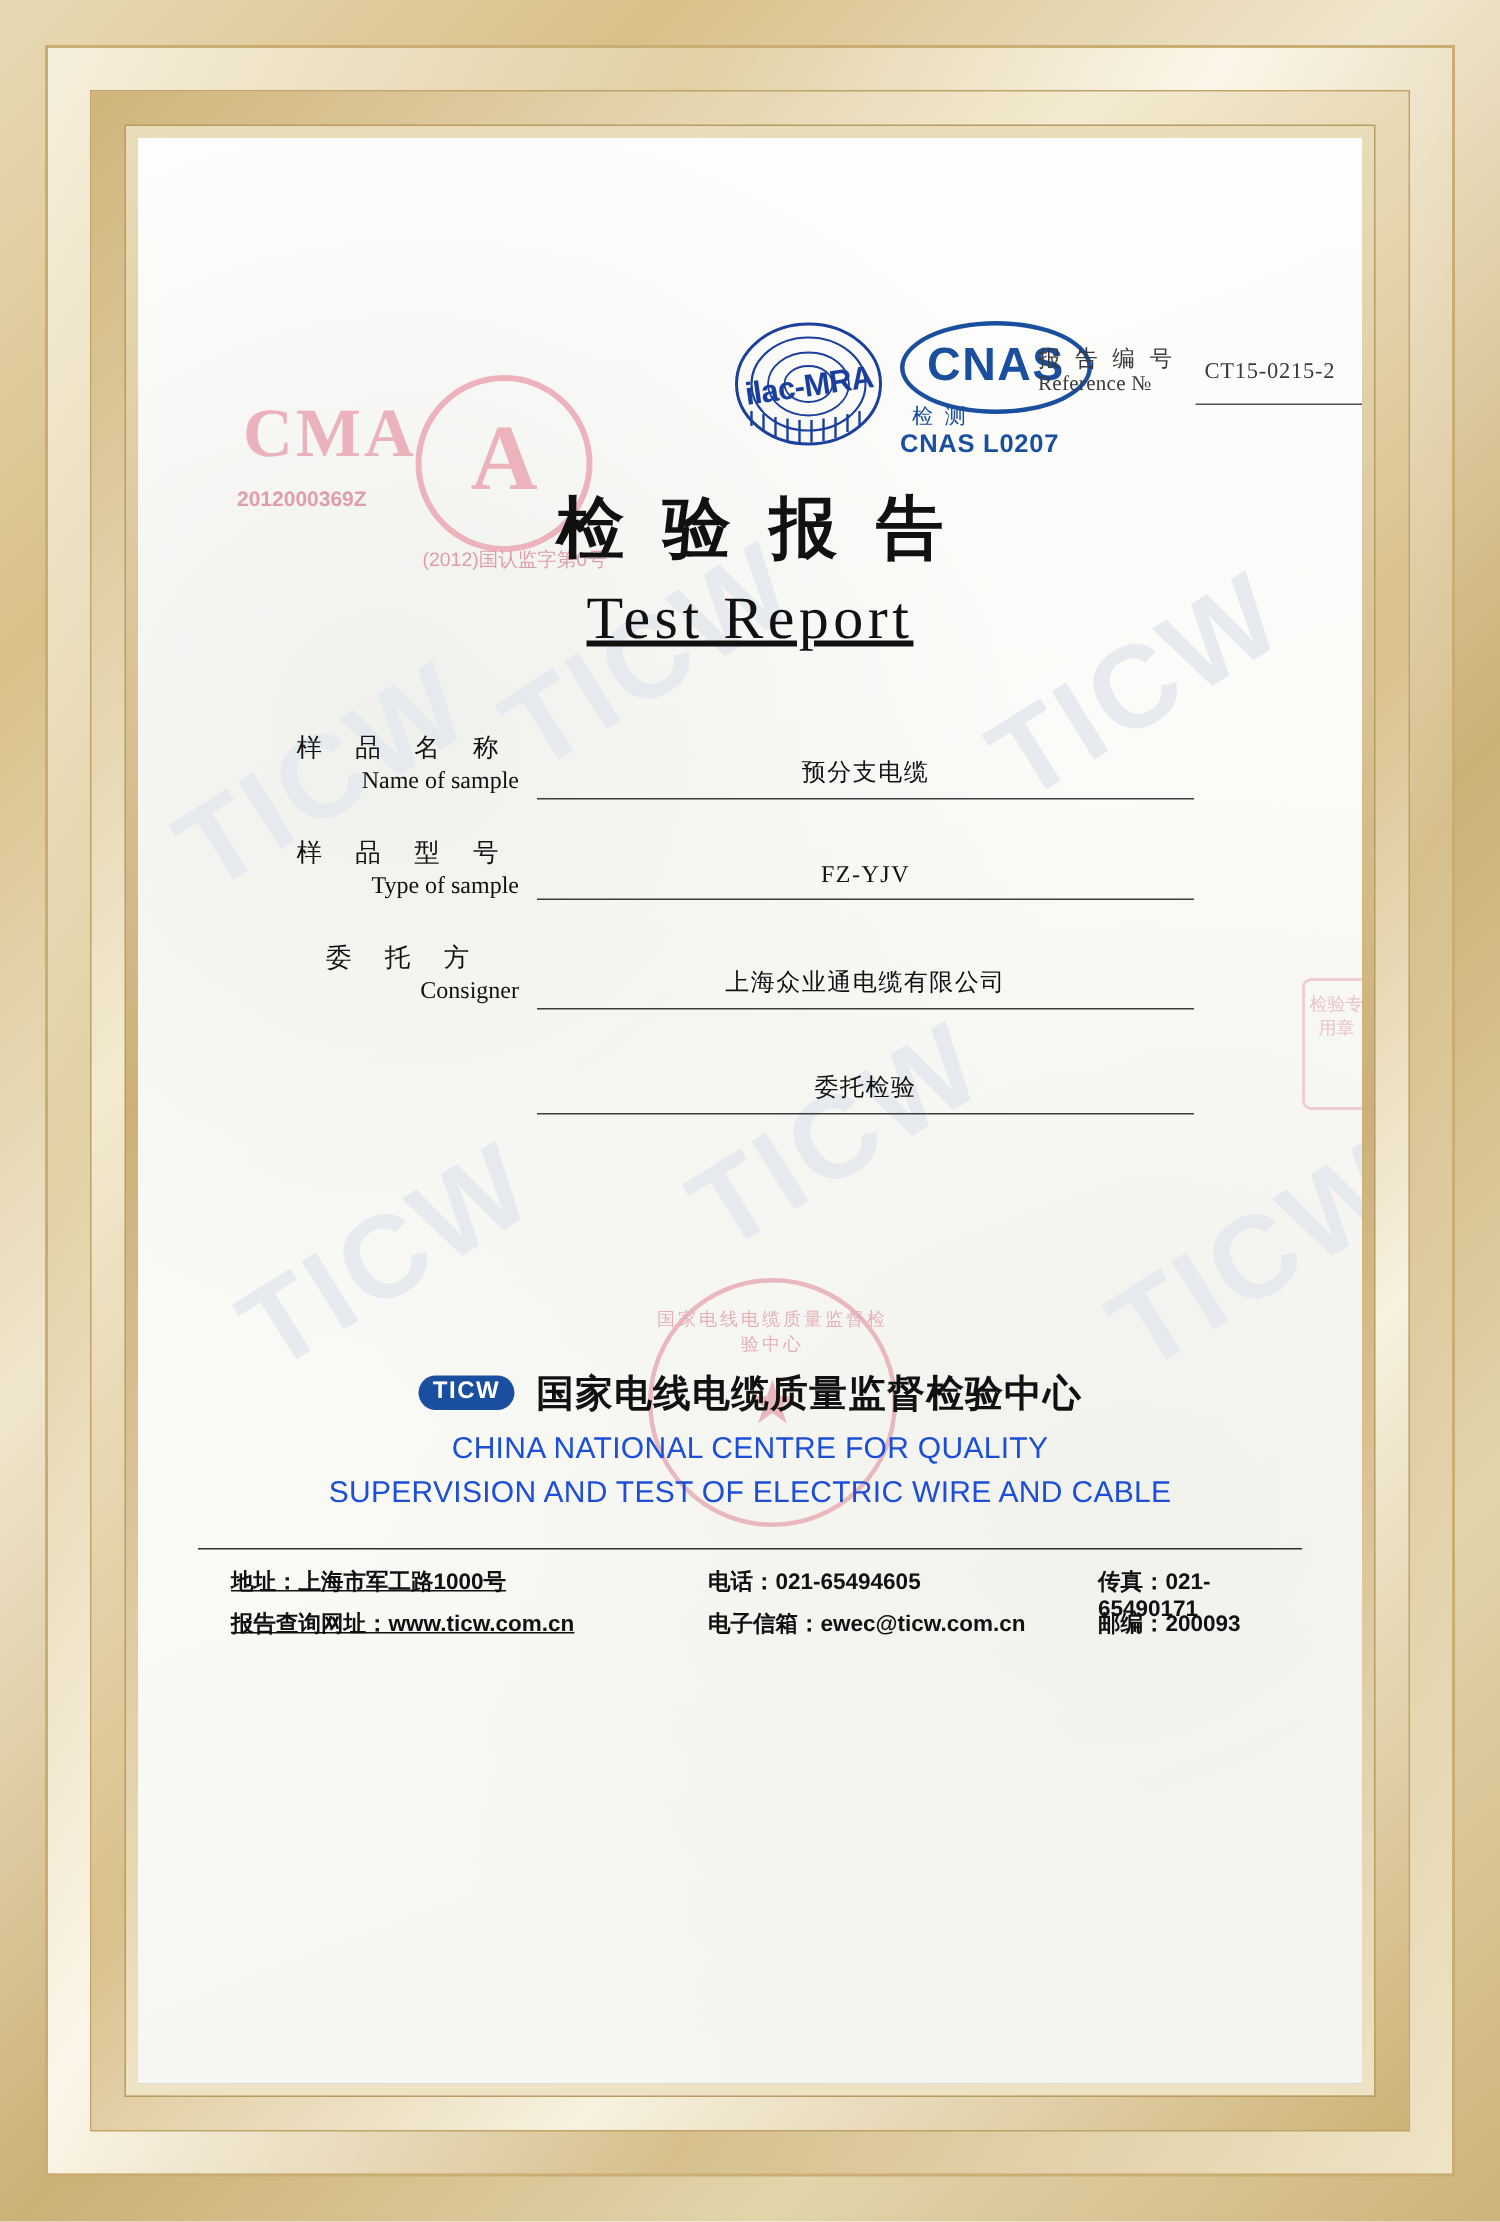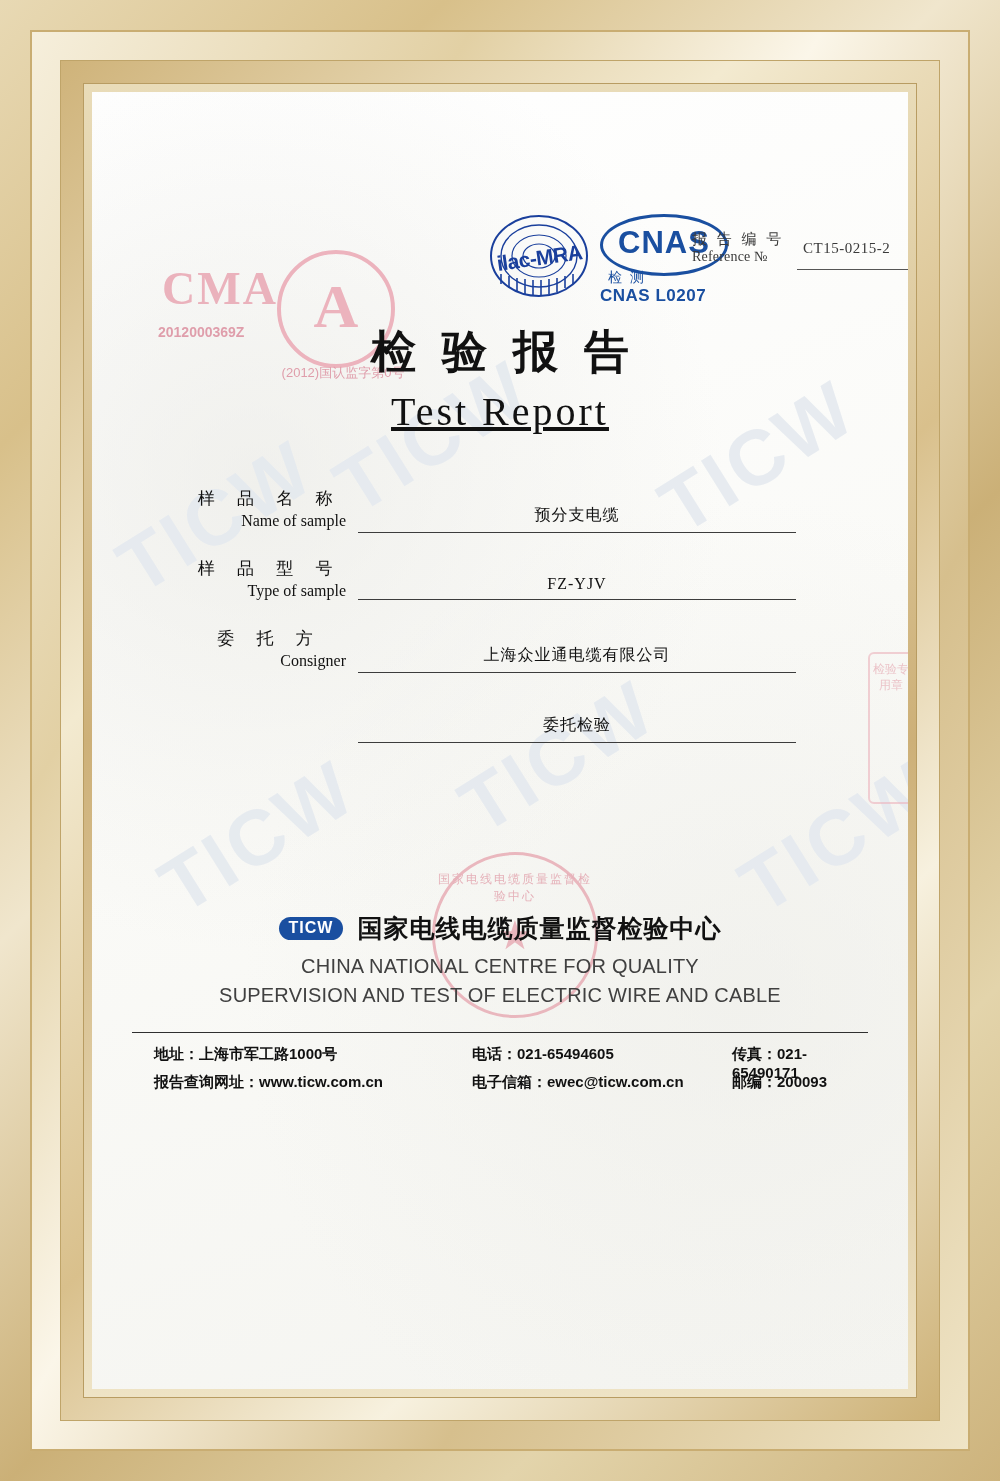--- a/index.html
+++ b/index.html
@@ -340,21 +340,21 @@
     font-size: 12px;
     color: #e09aa6;
     letter-spacing: 2px;
     font-family: "Liberation Sans", sans-serif;
   }
   .seal-side {
     position: absolute;
     right: -6px;
     top: 560px;
     width: 46px;
-    height: 152px;
+    height: 88px;
     border: 2px solid #ecb3bc;
     border-radius: 6px;
     opacity: .6;
     color: #e3a0ab;
     font-size: 12px;
     text-align: center;
     line-height: 1.3;
     padding-top: 8px;
     box-sizing: border-box;
     font-family: "Liberation Sans", sans-serif;
@@ -389,21 +389,21 @@
     vertical-align: middle;
     font-size: 25px;
     font-weight: bold;
     letter-spacing: 1px;
     color: #111;
     font-family: "Liberation Sans", sans-serif;
   }
   .org-en {
     margin-top: 8px;
     font-size: 20px;
-    color: #404040;
+    color: #1d4ed8;
     font-family: "Liberation Sans", sans-serif;
     letter-spacing: 0.2px;
     line-height: 1.35;
   }
 
   
   .footer {
     position: absolute;
     left: 40px;
     right: 40px;
@@ -412,21 +412,21 @@
     padding-top: 12px;
     font-family: "Liberation Sans", sans-serif;
     font-size: 15px;
     font-weight: bold;
     color: #111;
   }
   .footer-row {
     position: relative;
     height: 28px;
   }
-  .fc1 { position: absolute; left: 22px; }
+  .fc1 { position: absolute; left: 22px; text-decoration: underline; }
   .fc2 { position: absolute; left: 340px; }
   .fc3 { position: absolute; left: 600px; }
 </style>
 </head>
 <body>
 
 <div class="frame-outer">
   <div class="frame-mid">
     <div class="frame-inner">
       <div class="frame-bevel">

